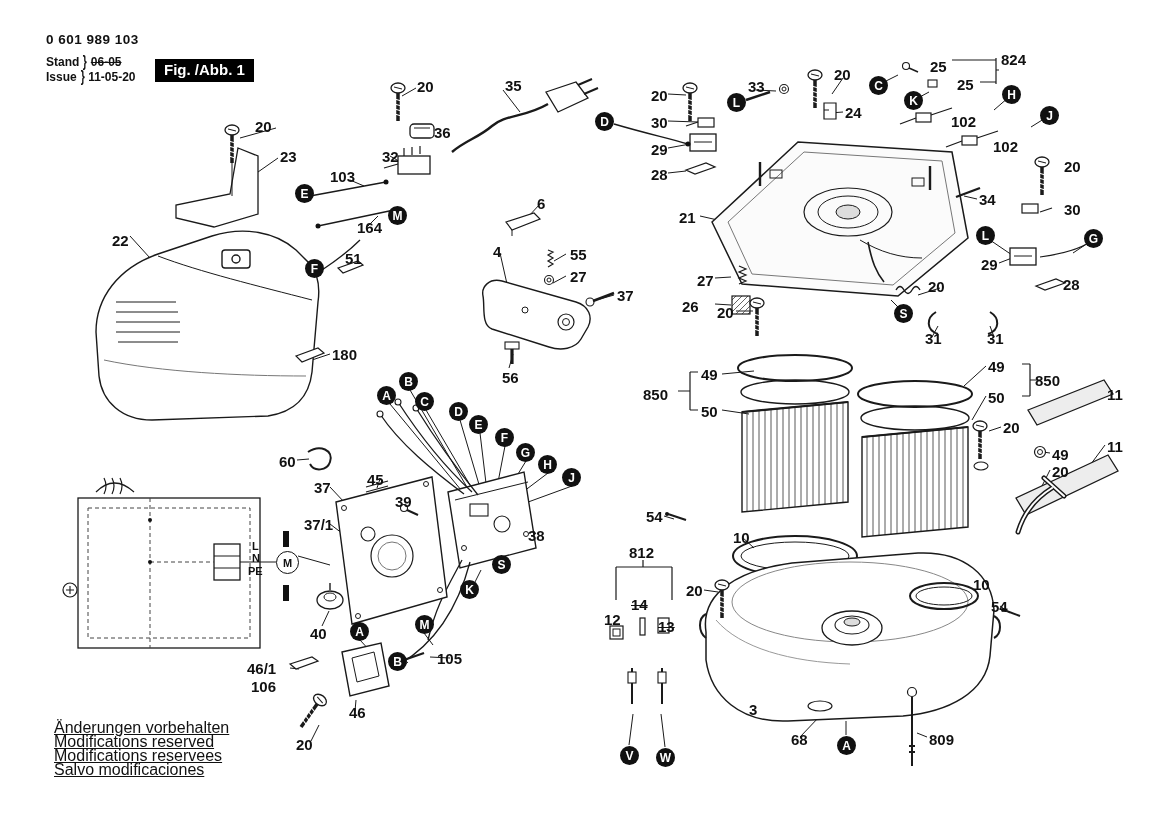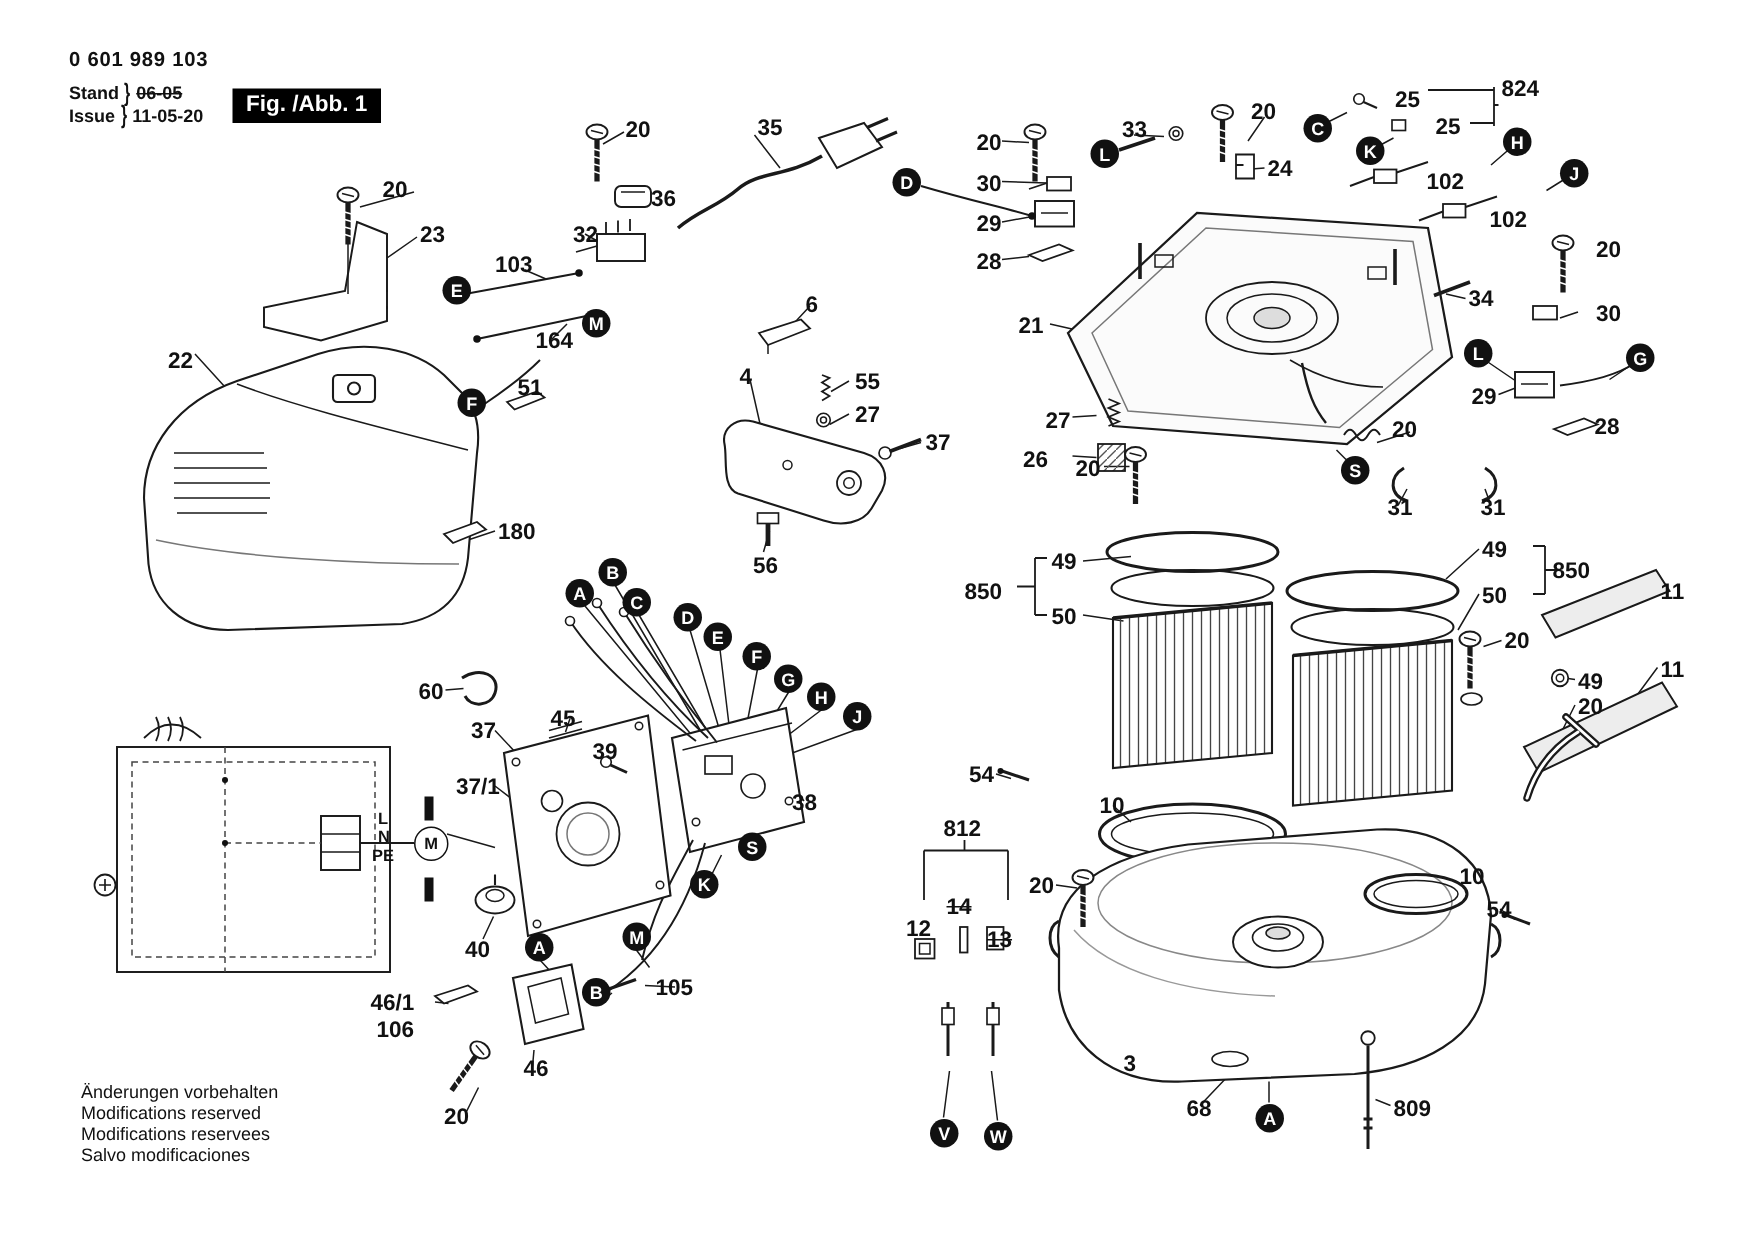--- a/index.html
+++ b/index.html
@@ -20,21 +20,21 @@
     background:#111;color:#fff;font-size:12px;font-weight:700;
     display:flex;align-items:center;justify-content:center;line-height:1;
   }
   .hdr-pn{position:absolute;left:46px;top:32px;font-size:13.5px;font-weight:600;letter-spacing:.5px;}
   .hdr-line{position:absolute;font-size:12px;font-weight:700;white-space:nowrap;}
   .hdr-line .brace{display:inline-block;transform:scaleX(.75) scaleY(1.2);font-size:14px;margin:0 3px;}
   .figbox{
     position:absolute;left:155px;top:59px;background:#000;color:#fff;
     font-size:15px;font-weight:700;padding:3px 9px;line-height:1.1;
   }
-  .footer{position:absolute;left:54px;top:721px;font-size:12px;line-height:14px;}
+  .footer{position:absolute;left:54px;top:721px;font-size:16px;line-height:14px;text-decoration:underline;}
   .wlabel{position:absolute;font-size:11px;font-weight:700;line-height:1;}
   .motor-circ{
     position:absolute;left:276px;top:551px;width:21px;height:21px;border:1.6px solid #111;
     border-radius:50%;display:flex;align-items:center;justify-content:center;
     font-size:11px;font-weight:700;background:#fff;
   }
 </style>
 </head>
 <body>
 

